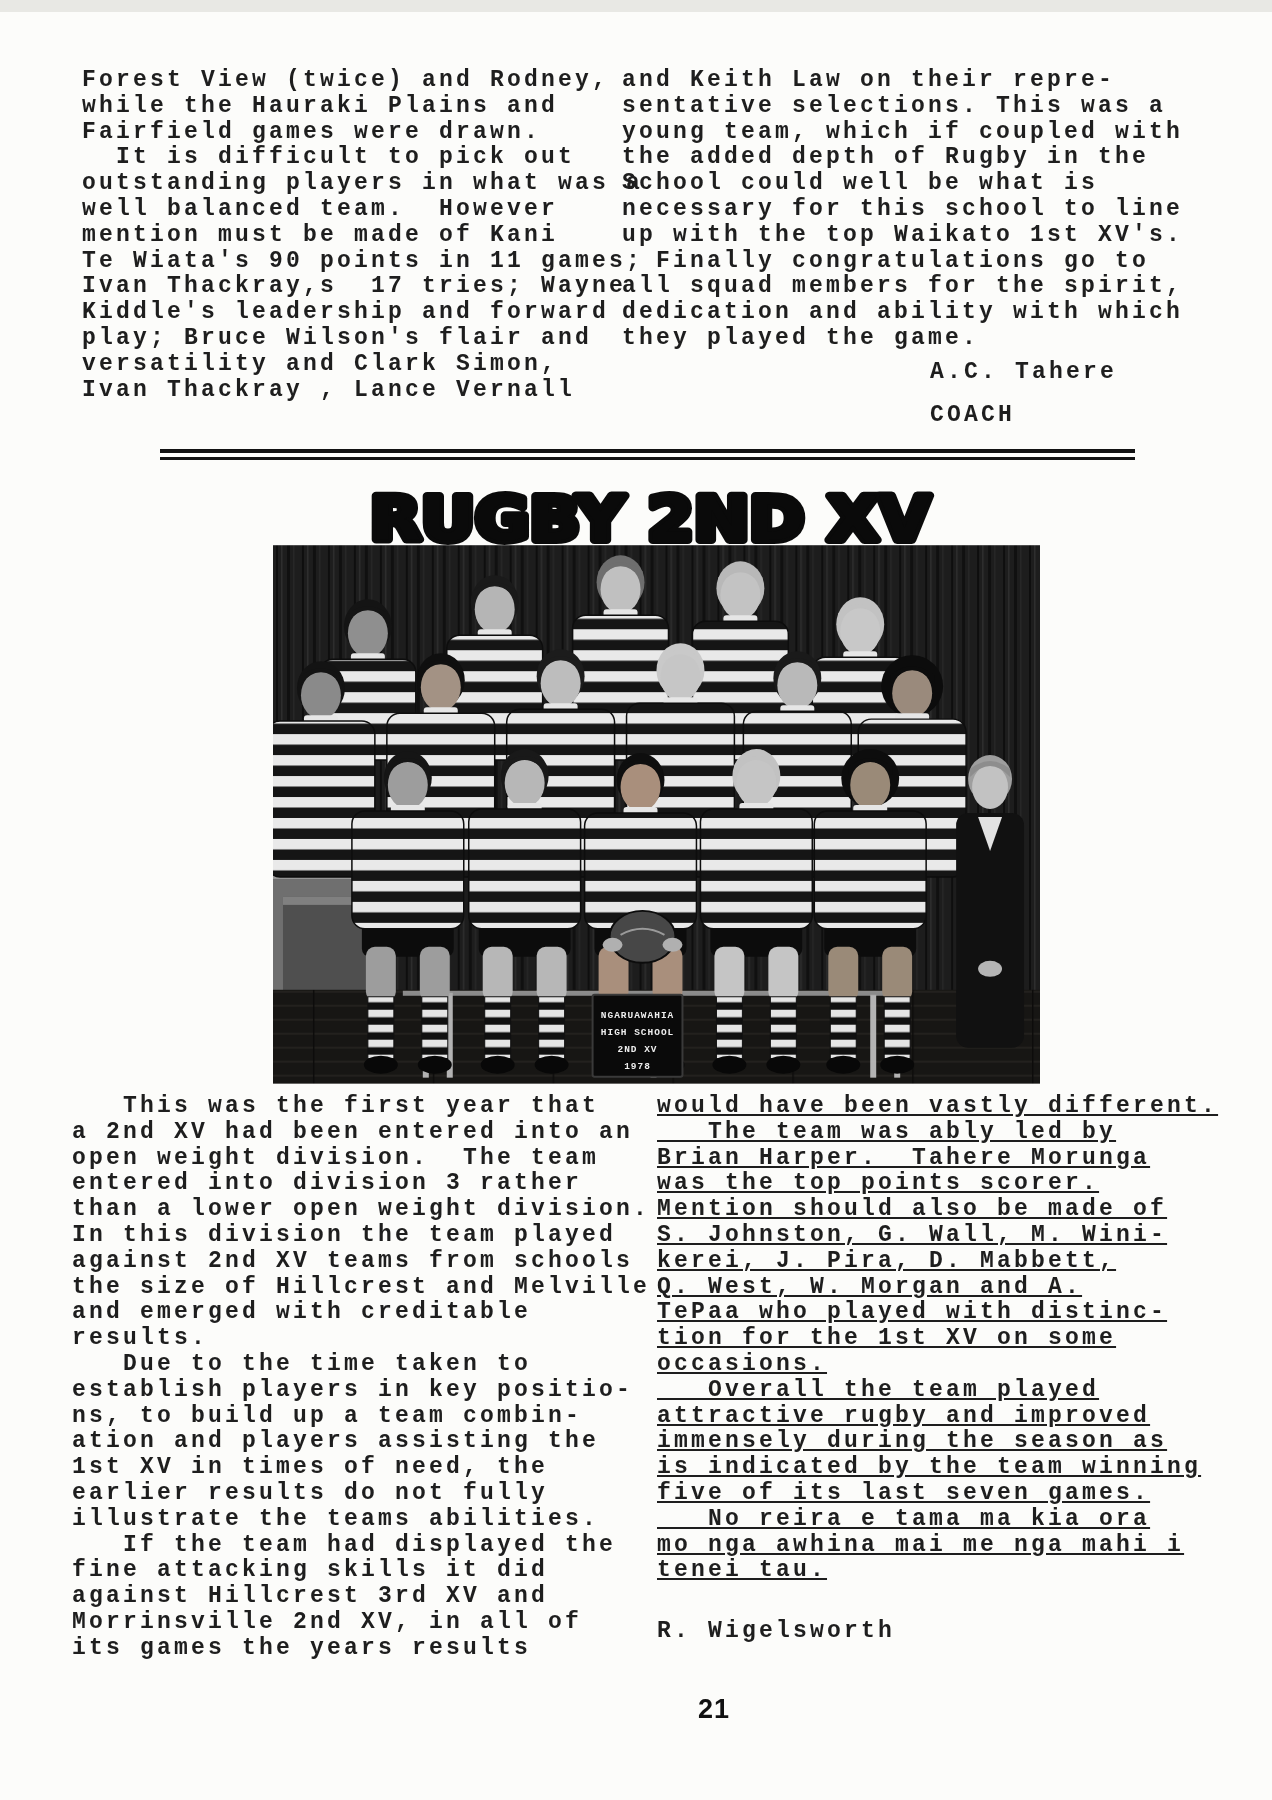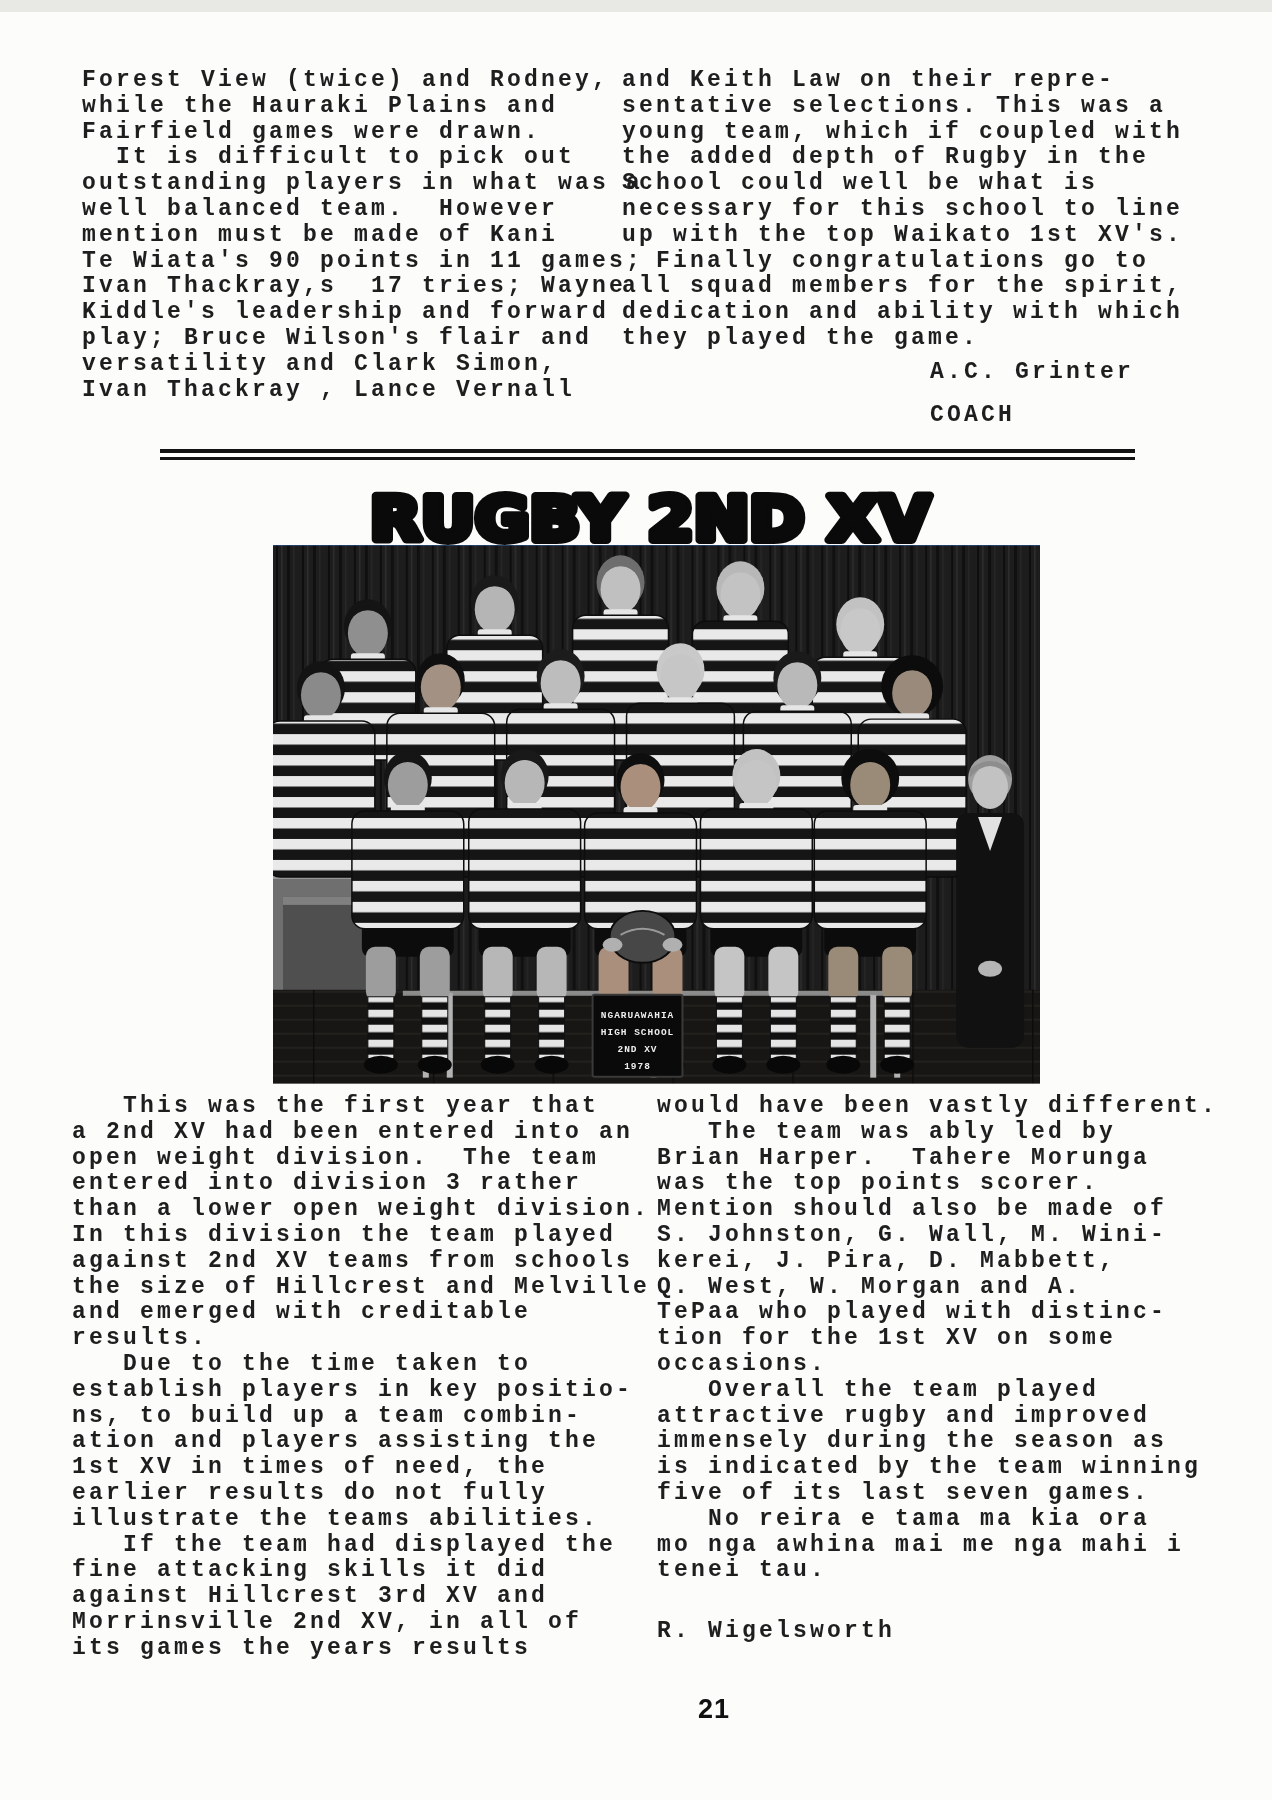--- a/index.html
+++ b/index.html
@@ -14,21 +14,21 @@
     font-weight:700;font-size:23px;line-height:25.8px;
     letter-spacing:3.2px;white-space:pre;color:#1e1e1e;
   }
   .divider{
     position:absolute;left:160px;top:437px;width:975px;height:4px;
     border-top:4px solid #121212;border-bottom:3px solid #121212;
   }
   .heading-svg{position:absolute;left:300px;top:460px;}
   .photo{
     position:absolute;left:273px;top:533px;width:767px;height:458px;
-    background:#3b82f6;
+    background:#a3a3a3;
   }
   .pageno{
     position:absolute;left:580px;top:1682px;width:150px;text-align:right;
     font-family:"Liberation Sans",sans-serif;font-weight:bold;
     font-size:27px;color:#111;letter-spacing:1px;
   }
 </style>
 </head>
 <body>
 
@@ -53,21 +53,21 @@
 young team, which if coupled with
 the added depth of Rugby in the
 School could well be what is
 necessary for this school to line
 up with the top Waikato 1st XV's.
   Finally congratulations go to
 all squad members for the spirit,
 dedication and ability with which
 they played the game.</div>
 
-  <div class="mono" style="left:930px;top:348px;">A.C. Grinter</div>
+  <div class="mono" style="left:930px;top:348px;">A.C. Tahere</div>
   <div class="mono" style="left:930px;top:391px;">COACH</div>
 
   <div class="divider"></div>
 
   <svg class="heading-svg" width="700" height="80">
     <text x="350" y="68" text-anchor="middle" textLength="560" lengthAdjust="spacingAndGlyphs" font-family="DejaVu Sans, sans-serif" font-weight="bold" font-size="60" fill="#0a0a0a" stroke="#0a0a0a" stroke-width="8" stroke-linejoin="round" style="paint-order:stroke;">RUGBY 2ND XV</text>
   </svg>
 
   <div class="photo">
     <svg width="767" height="539" viewBox="0 0 768 539">
@@ -298,21 +298,21 @@
 ation and players assisting the
 1st XV in times of need, the
 earlier results do not fully
 illustrate the teams abilities.
    If the team had displayed the
 fine attacking skills it did
 against Hillcrest 3rd XV and
 Morrinsville 2nd XV, in all of
 its games the years results</div>
 
-  <div class="mono" style="left:657px;top:1082px;">would have been vastly different.
+  <div class="mono" style="left:657px;top:1082px;text-decoration:underline;">would have been vastly different.
    The team was ably led by
 Brian Harper.  Tahere Morunga
 was the top points scorer.
 Mention should also be made of
 S. Johnston, G. Wall, M. Wini-
 kerei, J. Pira, D. Mabbett,
 Q. West, W. Morgan and A.
 TePaa who played with distinc-
 tion for the 1st XV on some
 occasions.

